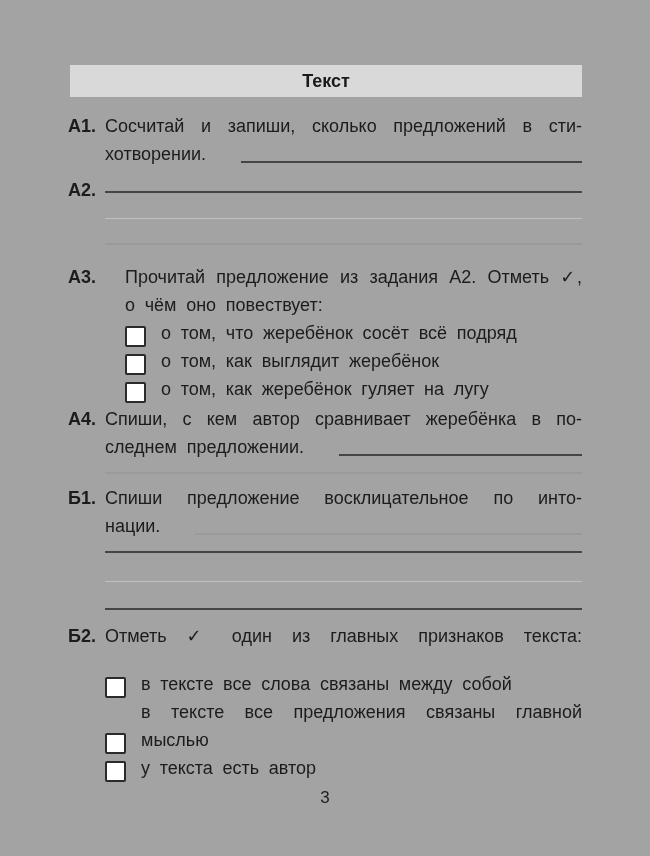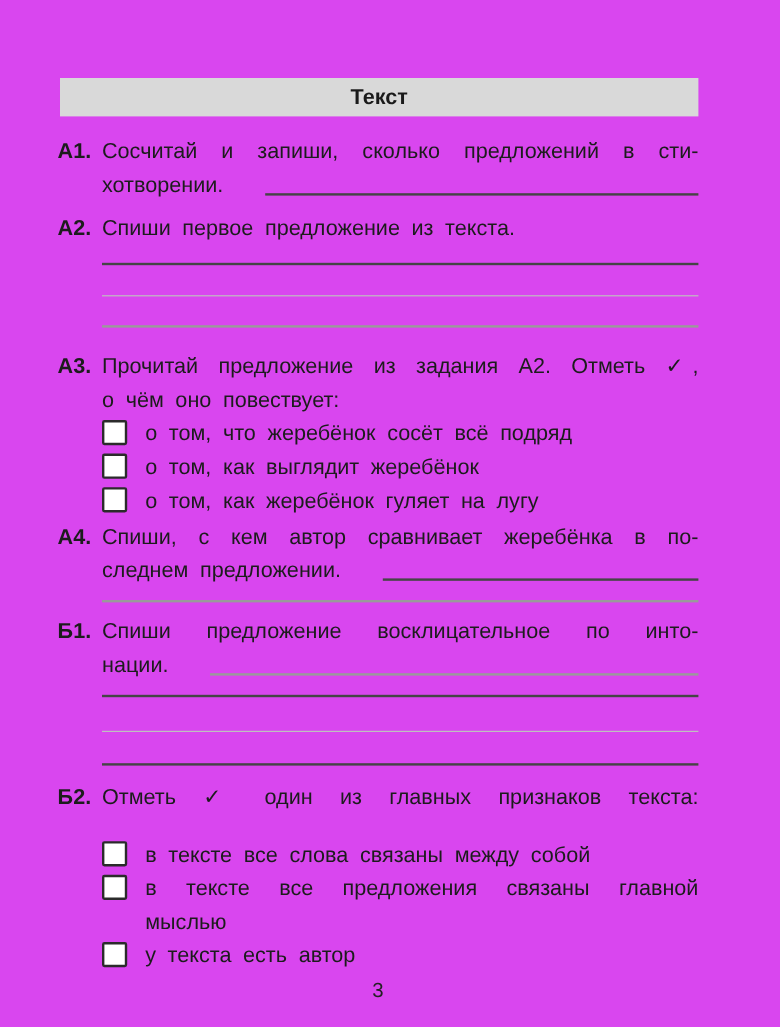--- a/index.html
+++ b/index.html
@@ -1,25 +1,26 @@
 <!DOCTYPE html>
 <html><head>
 <meta charset="utf-8">
 <style>
   * { margin: 0; padding: 0; box-sizing: border-box; }
   html, body { background: #ffffff; }
   .page {
     position: relative;
     width: 650px;
     height: 856px;
-    background: #d946ef;
+    background: #a3a3a3;
     font-family: "Liberation Sans", "DejaVu Sans", sans-serif;
     font-size: 18px;
     color: #1c1c1c;
     overflow: hidden;
+    padding-left: 20px;
   }
   .title-bar {
     margin: 65px 68px 0 50px;
     height: 32px;
     background: #d9d9d9;
     text-align: center;
     line-height: 32px;
     font-weight: 700;
     font-size: 18px;
     color: #1a1a1a;
@@ -44,34 +45,34 @@
     margin-bottom: 5px;
     border-bottom: 2px solid #454545;
   }
   .fill.med { border-bottom: 2px solid #9a9a9a; }
   .wl-dark  { border-bottom: 2px solid #454545; }
   .wl-med   { border-bottom: 2px solid #9a9a9a; }
   .wl-light { border-bottom: 1px solid #bfbfbf; }
   .h13 { height: 13px; } .h17 { height: 17px; }
   .h26 { height: 26px; } .h28 { height: 28px; } .h29 { height: 29px; }
   .options { margin-top: 0; }
-  .option { display: flex; align-items: flex-start; }
+  .option { display: flex; align-items: flex-end; }
   .checkbox {
     flex: 0 0 auto;
     width: 21px; height: 21px;
     border: 2px solid #2b2b2b;
     border-radius: 2px;
     background: #ffffff;
     margin: 3px 15px 0 0;
   }
   .option-text { flex: 1 1 auto; min-width: 0; }
   
   .t-a1 { margin-bottom: 8px; }
   .t-a2 { margin-bottom: 18px; justify-content: center; }
-  .t-a3 { margin-bottom: 2px; }
+  .t-a3 { margin-bottom: 2px; gap: 20px; }
   .t-a4 { margin-bottom: 10px; }
   .t-b1 { margin-bottom: 12px; }
   .b2-options { margin-top: 20px; }
   .page-number {
     margin: 6px 68px 0 48px;
     text-align: center;
     font-size: 17px;
     color: #222222;
   }
 </style>
@@ -93,21 +94,20 @@
         <div class="tline fill-row">
           <span>хотворении.</span>
           <span class="fill"></span>
         </div>
       </div>
     </section>
 
     <section class="task t-a2">
       <div class="task-label">А2.</div>
       <div class="task-body">
-        <div class="tline">Спиши первое предложение из текста.</div>
         <div class="wl-dark h17"></div>
         <div class="wl-light h26"></div>
         <div class="wl-med h26"></div>
       </div>
     </section>
 
     <section class="task t-a3">
       <div class="task-label">А3.</div>
       <div class="task-body">
         <div class="tline stretch">Прочитай предложение из задания А2. Отметь ✓,</div>

